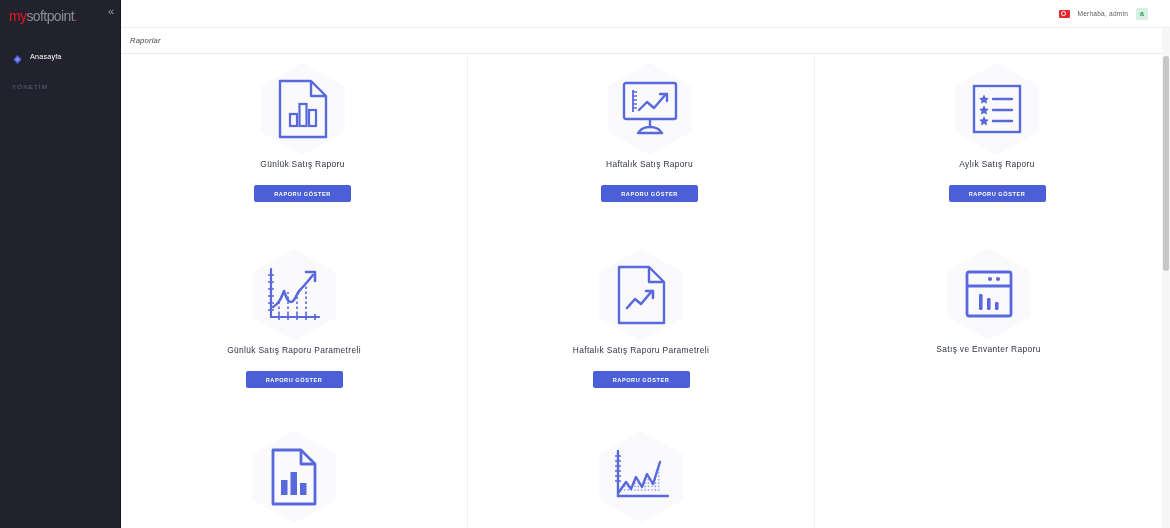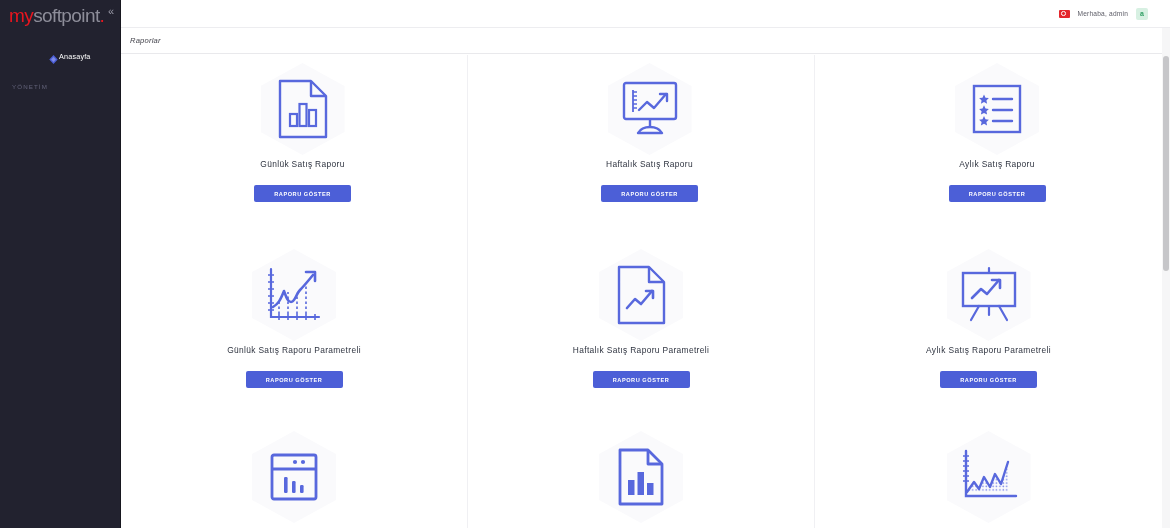--- a/index.html
+++ b/index.html
@@ -19,37 +19,37 @@
     position: relative;
     border-right: 1px solid #17171f;
   }
   .logo-row {
     height: 31px;
     display: flex; align-items: center;
     padding: 0 8px 0 9px;
     position: relative;
   }
   .logo-text {
-    font-size: 19px; letter-spacing: -0.6px;
+    font-size: 14px; letter-spacing: -0.6px;
     font-weight: 400; line-height: 1;
     white-space: nowrap;
   }
   .logo-my { color: #e8161f; }
   .logo-soft { color: #8d8d99; }
   .logo-dot { color: #e8161f; }
   .collapse-icon {
     position: absolute; right: 6px; top: 6px;
     color: #9a9aa8; font-size: 11px; line-height: 1;
   }
   .nav-item {
     height: 26px;
     display: flex; align-items: center;
     padding: 0 8px 0 12px;
-    position: relative;
-    margin-left: 36px;
+    gap: 7px;
+    position: relative;
   }
   .nav-item .ico { width: 11px; height: 11px; flex: 0 0 11px; display: block; }
   .nav-label {
     font-size: 7.2px; color: #e9e9ef;
     letter-spacing: .2px; white-space: nowrap;
   }
   .nav-item.active .nav-label { color: #ffffff; }
   .nav-chevron {
     position: absolute; right: 9px; top: 50%;
     transform: translateY(-50%);
@@ -304,34 +304,20 @@
               <path d="M6 3h30l15 15v41H6Z" fill="none" stroke="#5868dd" stroke-width="2.4" stroke-linejoin="round"></path>
               <path d="M36 3v15h15" fill="none" stroke="#5868dd" stroke-width="2.4" stroke-linejoin="round"></path>
               <path d="M14 44l8-9 6 5 11-13" fill="none" stroke="#5868dd" stroke-width="2.6" stroke-linecap="round" stroke-linejoin="round"></path>
               <path d="M33 27h7v7" fill="none" stroke="#5868dd" stroke-width="2.6" stroke-linecap="round" stroke-linejoin="round"></path>
             </svg>
           </div>
           <div class="card-title">Haftalık Satış Raporu Parametreli</div>
           <button class="card-btn">RAPORU GÖSTER</button>
         </div>
 
-        <div class="card row2">
-          <div class="icon-box">
-            <div class="hexbg"></div>
-            <svg class="icon-svg" width="64" height="58" viewBox="0 0 64 58">
-              <path d="M32 2v5" stroke="#5868dd" stroke-width="2.2" stroke-linecap="round"></path>
-              <rect x="6" y="7" width="52" height="33" fill="none" stroke="#5868dd" stroke-width="2.4"></rect>
-              <path d="M22 40 14 54M42 40l8 14M32 40v9" stroke="#5868dd" stroke-width="2.2" stroke-linecap="round"></path>
-              <path d="M15 32l9-9 6 5 12-14" fill="none" stroke="#5868dd" stroke-width="2.6" stroke-linecap="round" stroke-linejoin="round"></path>
-              <path d="M35 14h8v8" fill="none" stroke="#5868dd" stroke-width="2.6" stroke-linecap="round" stroke-linejoin="round"></path>
-            </svg>
-          </div>
-          <div class="card-title">Aylık Satış Raporu Parametreli</div>
-          <button class="card-btn">RAPORU GÖSTER</button>
-        </div>
 
         <div class="card row3">
           <div class="icon-box">
             <div class="hexbg"></div>
             <svg class="icon-svg" width="54" height="54" viewBox="0 0 54 54">
               <rect x="5" y="5" width="44" height="44" rx="2" fill="none" stroke="#5868dd" stroke-width="2.8"></rect>
               <path d="M5 19h44" stroke="#5868dd" stroke-width="2.8"></path>
               <circle cx="28" cy="12" r="2.1" fill="#5868dd"></circle>
               <circle cx="36" cy="12" r="2.1" fill="#5868dd"></circle>
               <rect x="17" y="27" width="3.6" height="16" rx="1.2" fill="#5868dd"></rect>

